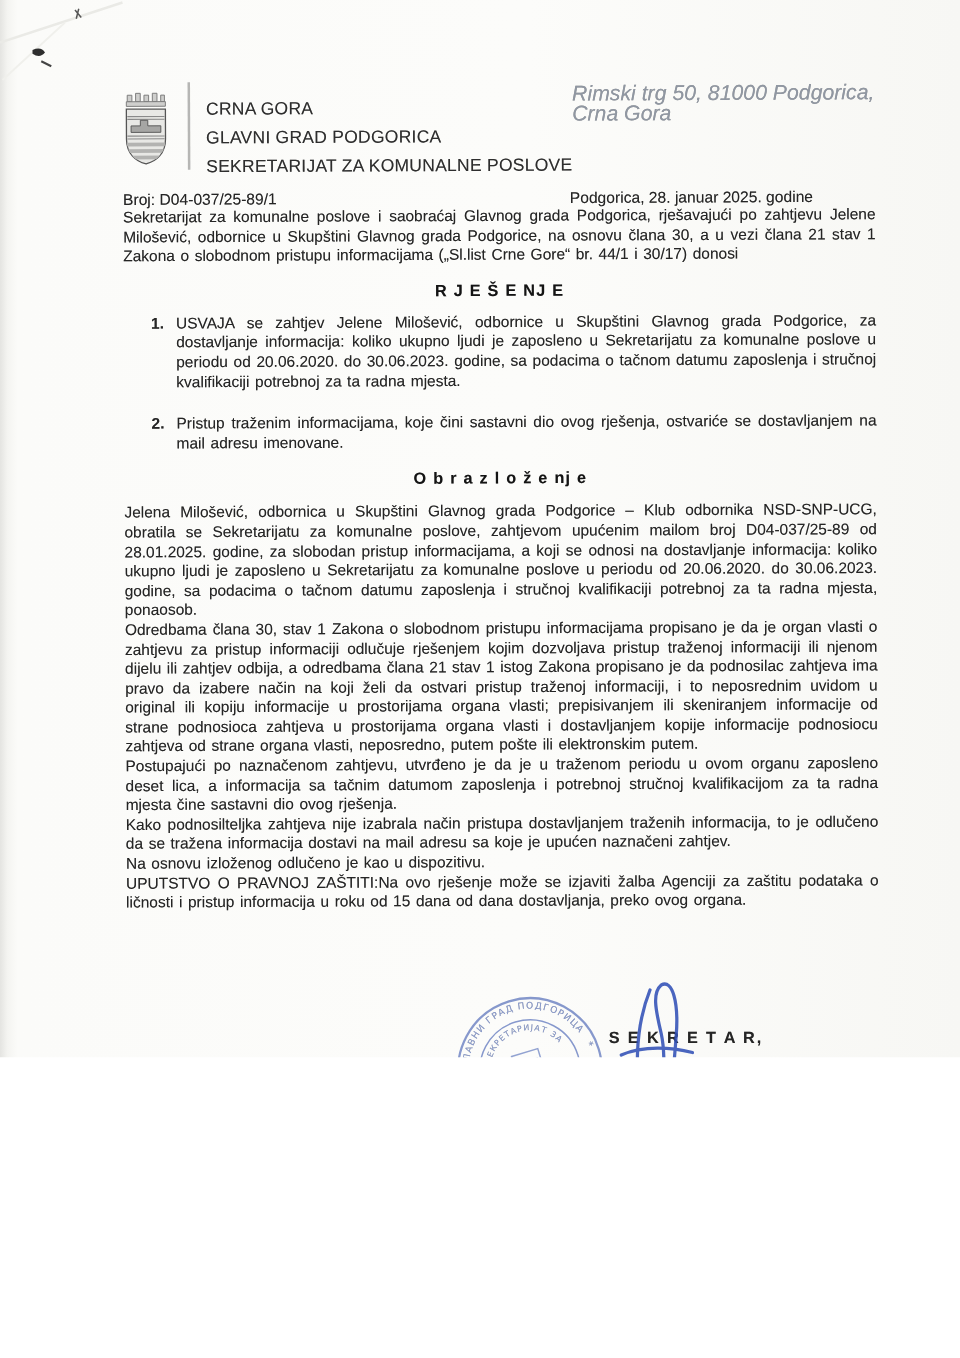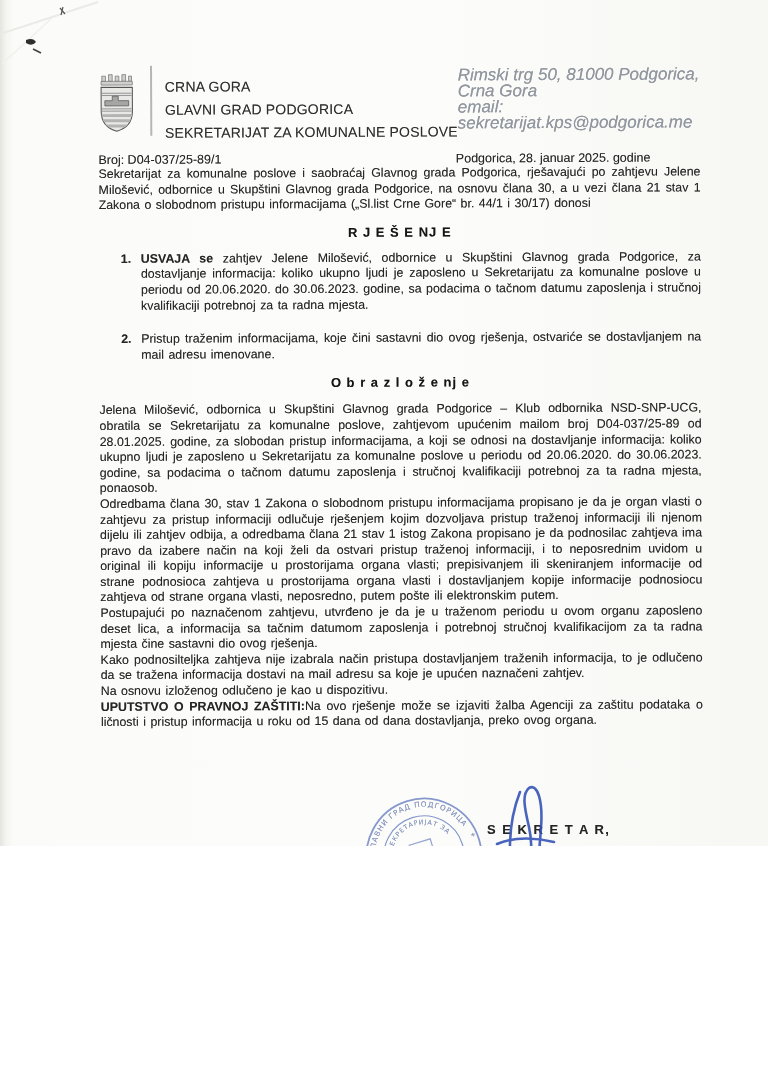--- a/index.html
+++ b/index.html
@@ -19,21 +19,21 @@
   .ref-row{display:flex;justify-content:space-between;margin-top:9px;font-size:12.5px;}
   .ref-date{margin-right:50px;}
   
   p.body{font-size:12.4px;line-height:15.6px;text-align:justify;word-spacing:1px;margin:0;}
   .mt14{margin-top:14px;}
   .h-center{text-align:center;font-weight:bold;font-size:13px;color:#141414;letter-spacing:1px;margin:12px 0 11px;}
   .h-reason{margin:13px 0 12px;}
   .item{position:relative;padding-left:42px;font-size:12.4px;line-height:15.6px;text-align:justify;word-spacing:1px;}
   .item .num{position:absolute;left:22px;top:0;font-weight:bold;}
   .item1{margin-bottom:18px;} 
-  .lead{font-weight:bold;}
+  .lead{font-weight:normal;}
   .para{margin-bottom:6px;}
   .para3{margin-bottom:13px;} .para4{margin-bottom:15px;} .para5{margin-bottom:8px;}
   
   .lower{position:absolute;left:98px;top:800px;width:602px;height:286px;}
   .stamp-wrap{position:absolute;left:264px;top:-6px;width:124px;height:124px;transform:rotate(-17deg);opacity:0.85;}
   .sekretar-title{position:absolute;left:389px;top:22px;font-weight:bold;font-size:13px;letter-spacing:1.5px;white-space:nowrap;}
   .sekretar-name{position:absolute;left:349px;top:52px;font-weight:bold;font-size:16px;white-space:nowrap;}
   .big-sig{position:absolute;left:372px;top:-18px;}
   .obradila{position:absolute;left:2px;top:78px;font-size:12.4px;line-height:16.5px;}
   .sonja-sig{position:absolute;left:-8px;top:100px;}
@@ -85,21 +85,20 @@
         </g>
       </svg>
       <div class="vdivider"></div>
       <div class="org">
         <div>CRNA GORA</div>
         <div>GLAVNI GRAD PODGORICA</div>
         <div>SEKRETARIJAT ZA KOMUNALNE POSLOVE</div>
       </div>
       <div class="contact">
         <div>Rimski trg 50, 81000 Podgorica, Crna Gora</div>
-        <div>email: sekretarijat.kps@podgorica.me</div>
       </div>
     </div>
 
     <div class="ref-row">
       <span>Broj: D04-037/25-89/1</span>
       <span class="ref-date">Podgorica, 28. januar 2025. godine</span>
     </div>
 
     <p class="body mt14">Sekretarijat za komunalne poslove i saobraćaj Glavnog grada Podgorica, rješavajući po zahtjevu Jelene Milošević, odbornice u Skupštini Glavnog grada Podgorice, na osnovu člana 30, a u vezi člana 21 stav 1 Zakona o slobodnom pristupu informacijama („Sl.list Crne Gore“ br. 44/1 i 30/17) donosi</p>
 

